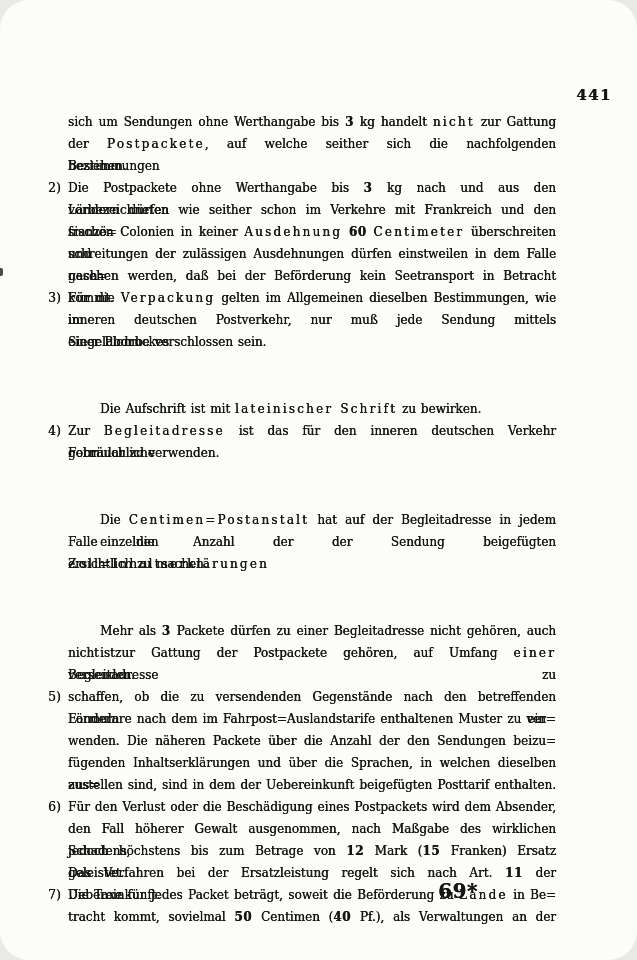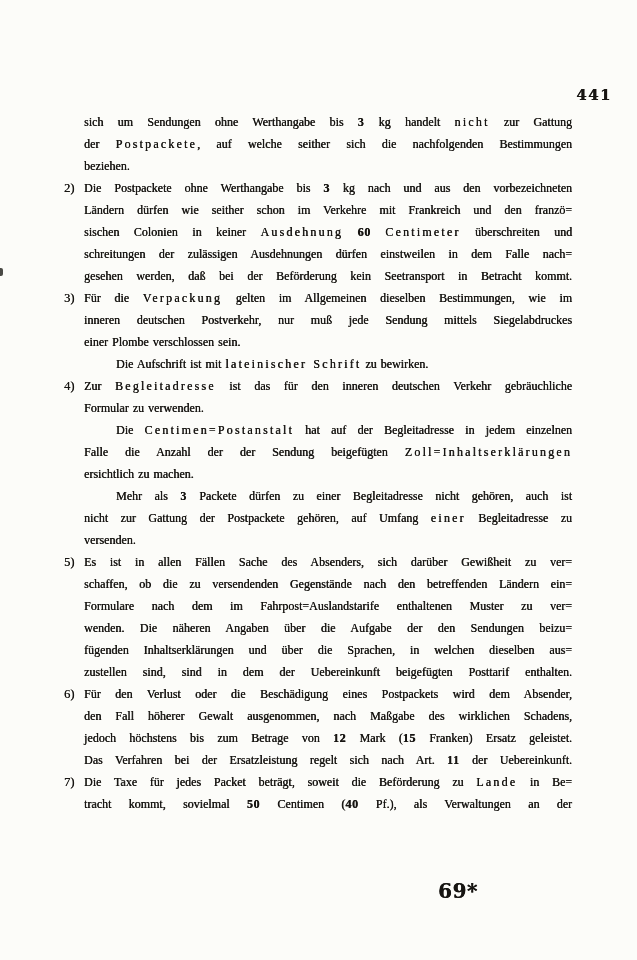--- a/index.html
+++ b/index.html
@@ -8,34 +8,34 @@
     overflow: hidden;
     background: #e9e9e7;
   }
   .page {
     position: relative;
     width: 637px; height: 960px;
     background: var(--paper, #fcfcf9);
     font-family: "DejaVu Serif", serif;
     color: var(--ink, #171512);
     overflow: hidden;
+    border-radius: 29px;
   }
   .page-number {
     position: absolute;
     top: 86px; right: 25px;
     font-size: 15px;
     font-weight: bold;
     letter-spacing: 1.5px;
     text-shadow: 0.3px 0 0 currentColor;
   }
   .text-column {
     position: absolute;
-    left: 64px; top: 111px;
+    left: 48px; top: 111px;
     width: 508px;
-    font-family: Liberation Serif, serif;
   }
   .para {
     position: relative;
     padding-left: 20px;
   }
   .num {
     position: absolute;
     left: 0; top: 0;
     height: 22px; line-height: 22px;
     font-size: 12.5px;
@@ -48,21 +48,21 @@
     white-space: normal;
     text-shadow: 0.35px 0 0 currentColor;
     text-align: left;
     word-spacing: 1px;
   }
   .line.just {
     text-align: justify;
     text-align-last: justify;
     text-justify: inter-word;
   }
-  .line.ind { margin-left: 32px; }
+  .line.ind { margin-left: 32px; margin-top: 45px; }
   .sp { letter-spacing: 2.2px; }
   .b  { font-weight: bold; letter-spacing: 0.6px; }
   .signature-mark {
     position: absolute;
     left: 438px; top: 879px;
     font-size: 20px;
     font-weight: bold;
     letter-spacing: 0.5px;
     text-shadow: 0.3px 0 0 currentColor;
   }
@@ -107,24 +107,23 @@
         <div class="line"><span>Formular zu verwenden.</span></div>
         <div class="line just ind"><span>Die </span><span class="sp">Centimen=Postanstalt</span><span> hat auf der Begleitadresse in jedem einzelnen</span></div>
         <div class="line just"><span>Falle die Anzahl der der Sendung beigefügten </span><span class="sp">Zoll=Inhaltserklärungen</span></div>
         <div class="line"><span>ersichtlich zu machen.</span></div>
         <div class="line just ind"><span>Mehr als </span><span class="b">3</span><span> Packete dürfen zu einer Begleitadresse nicht gehören, auch ist</span></div>
         <div class="line just"><span>nicht zur Gattung der Postpackete gehören, auf Umfang </span><span class="sp">einer</span><span> Begleitadresse zu</span></div>
         <div class="line"><span>versenden.</span></div>
       </div>
       <div class="para">
         <span class="num">5)</span>
-        <div class="line just"><span>Es ist in allen Fällen Sache des Absenders, sich darüber Gewißheit zu ver=</span></div>
         <div class="line just"><span>schaffen, ob die zu versendenden Gegenstände nach den betreffenden Ländern ein=</span></div>
         <div class="line just"><span>Formulare nach dem im Fahrpost=Auslandstarife enthaltenen Muster zu ver=</span></div>
-        <div class="line just"><span>wenden.  Die näheren Angaben über die Aufgabe der den Sendungen beizu=</span></div>
+        <div class="line just"><span>wenden.  Die näheren Packete über die Anzahl der den Sendungen beizu=</span></div>
         <div class="line just"><span>fügenden Inhaltserklärungen und über die Sprachen, in welchen dieselben aus=</span></div>
         <div class="line just"><span>zustellen sind, sind in dem der Uebereinkunft beigefügten Posttarif enthalten.</span></div>
       </div>
       <div class="para">
         <span class="num">6)</span>
         <div class="line just"><span>Für den Verlust oder die Beschädigung eines Postpackets wird dem Absender,</span></div>
         <div class="line just"><span>den Fall höherer Gewalt ausgenommen, nach Maßgabe des wirklichen Schadens,</span></div>
         <div class="line just"><span>jedoch höchstens bis zum Betrage von </span><span class="b">12</span><span> Mark (</span><span class="b">15</span><span> Franken) Ersatz geleistet.</span></div>
         <div class="line just"><span>Das Verfahren bei der Ersatzleistung regelt sich nach Art. </span><span class="b">11</span><span> der Uebereinkunft.</span></div>
       </div>

